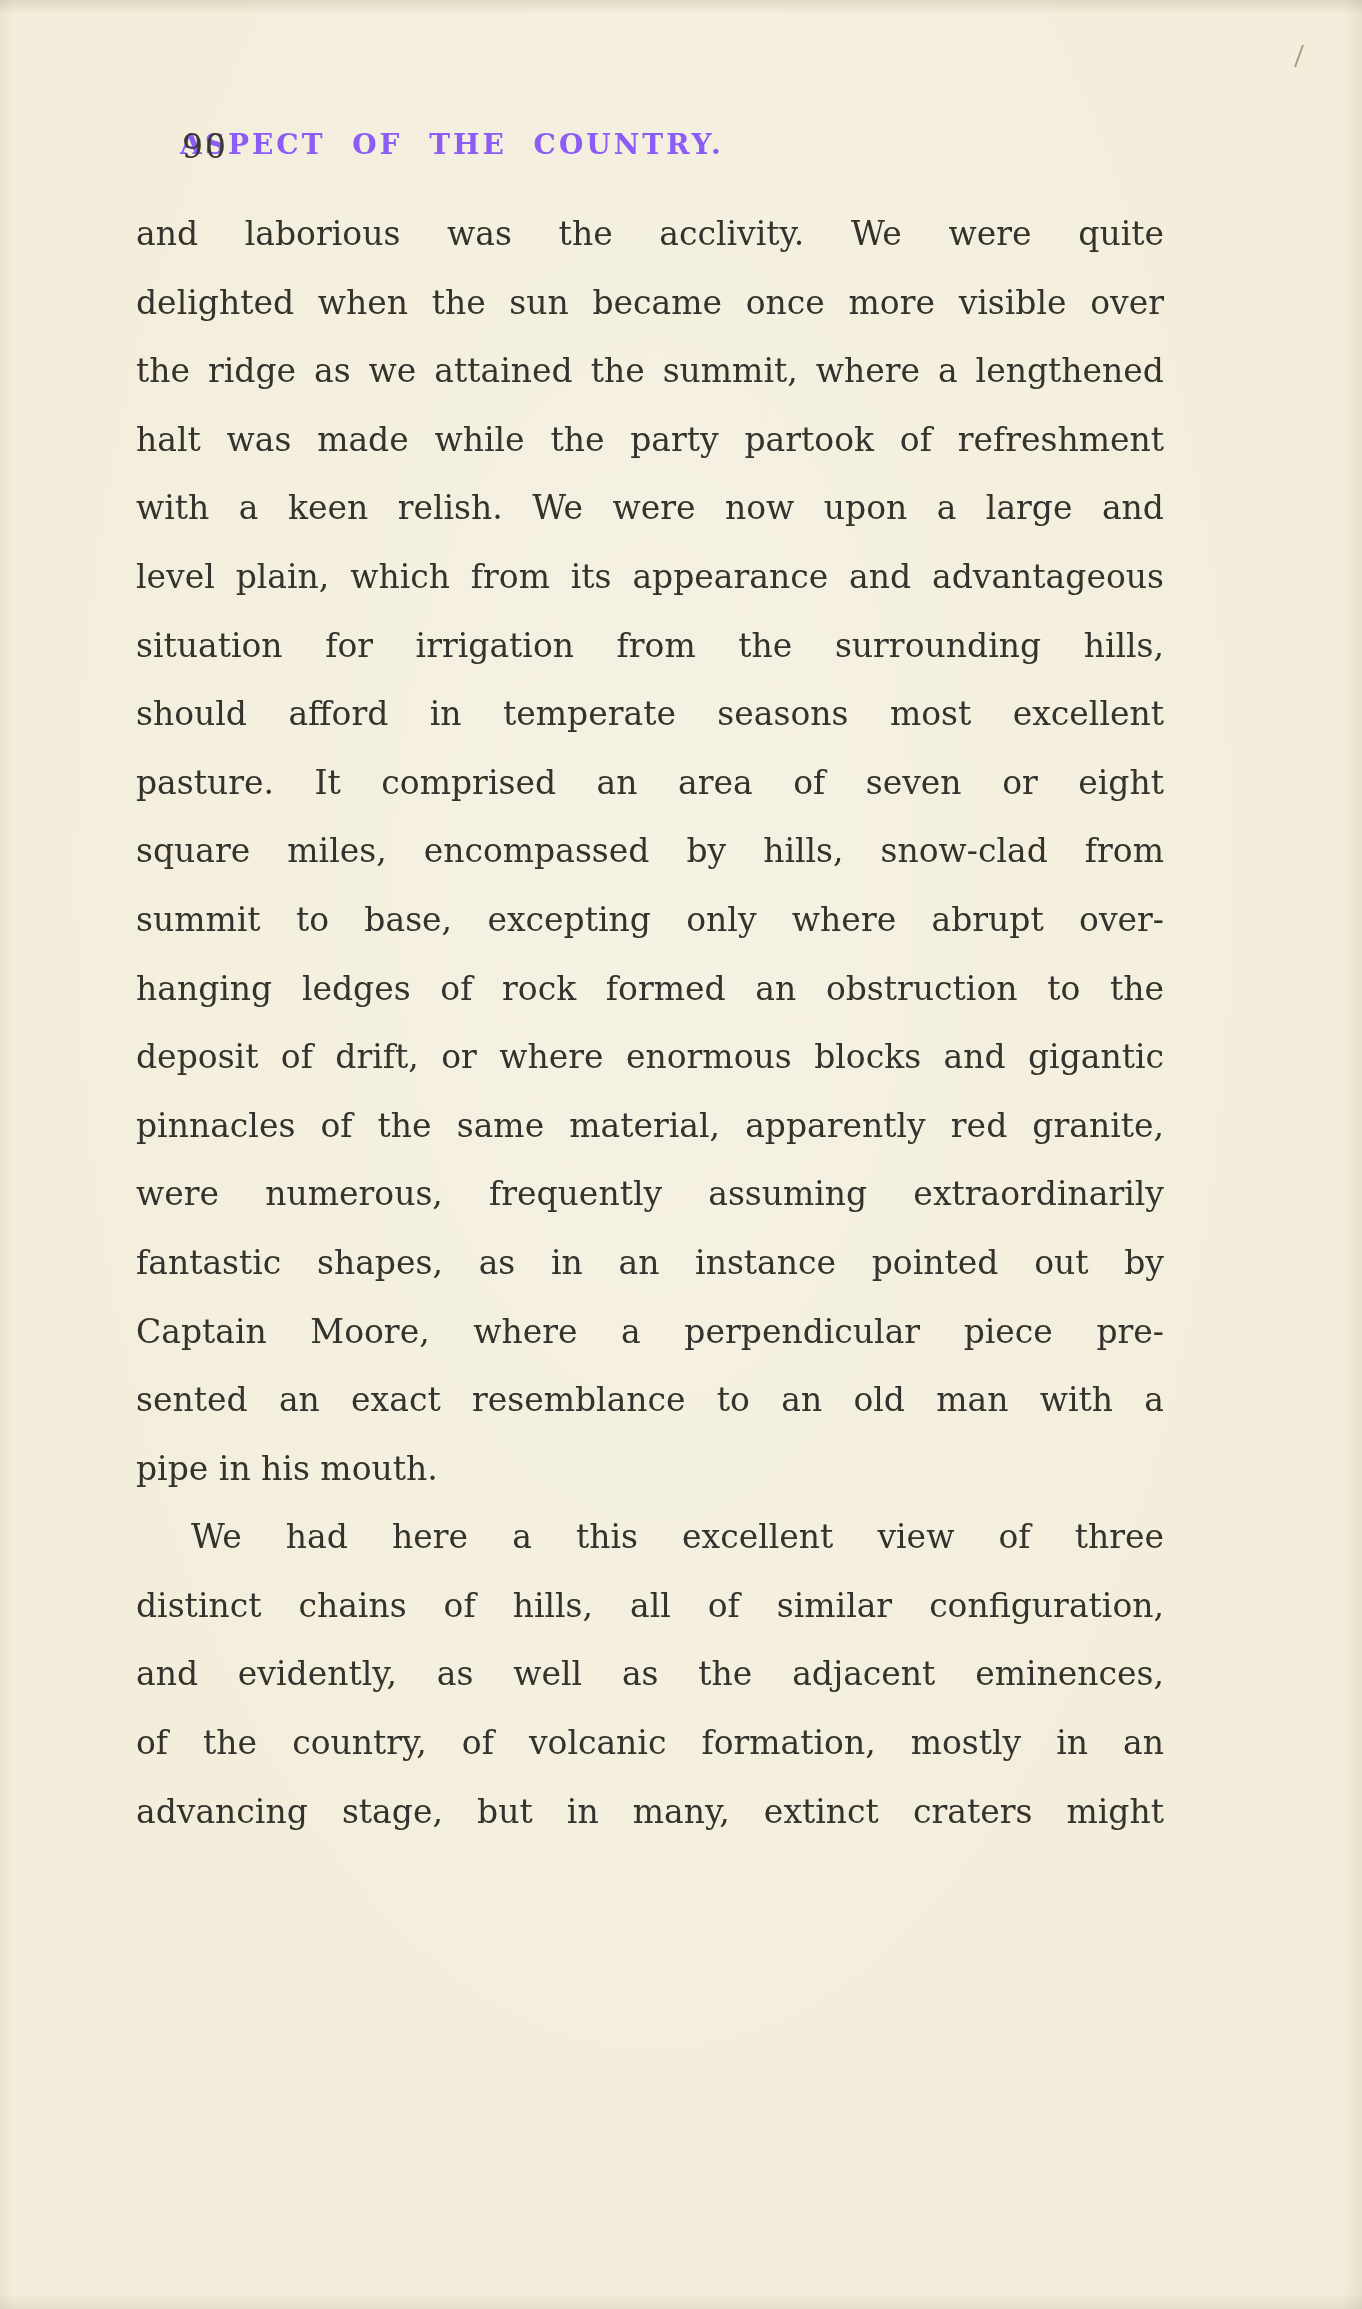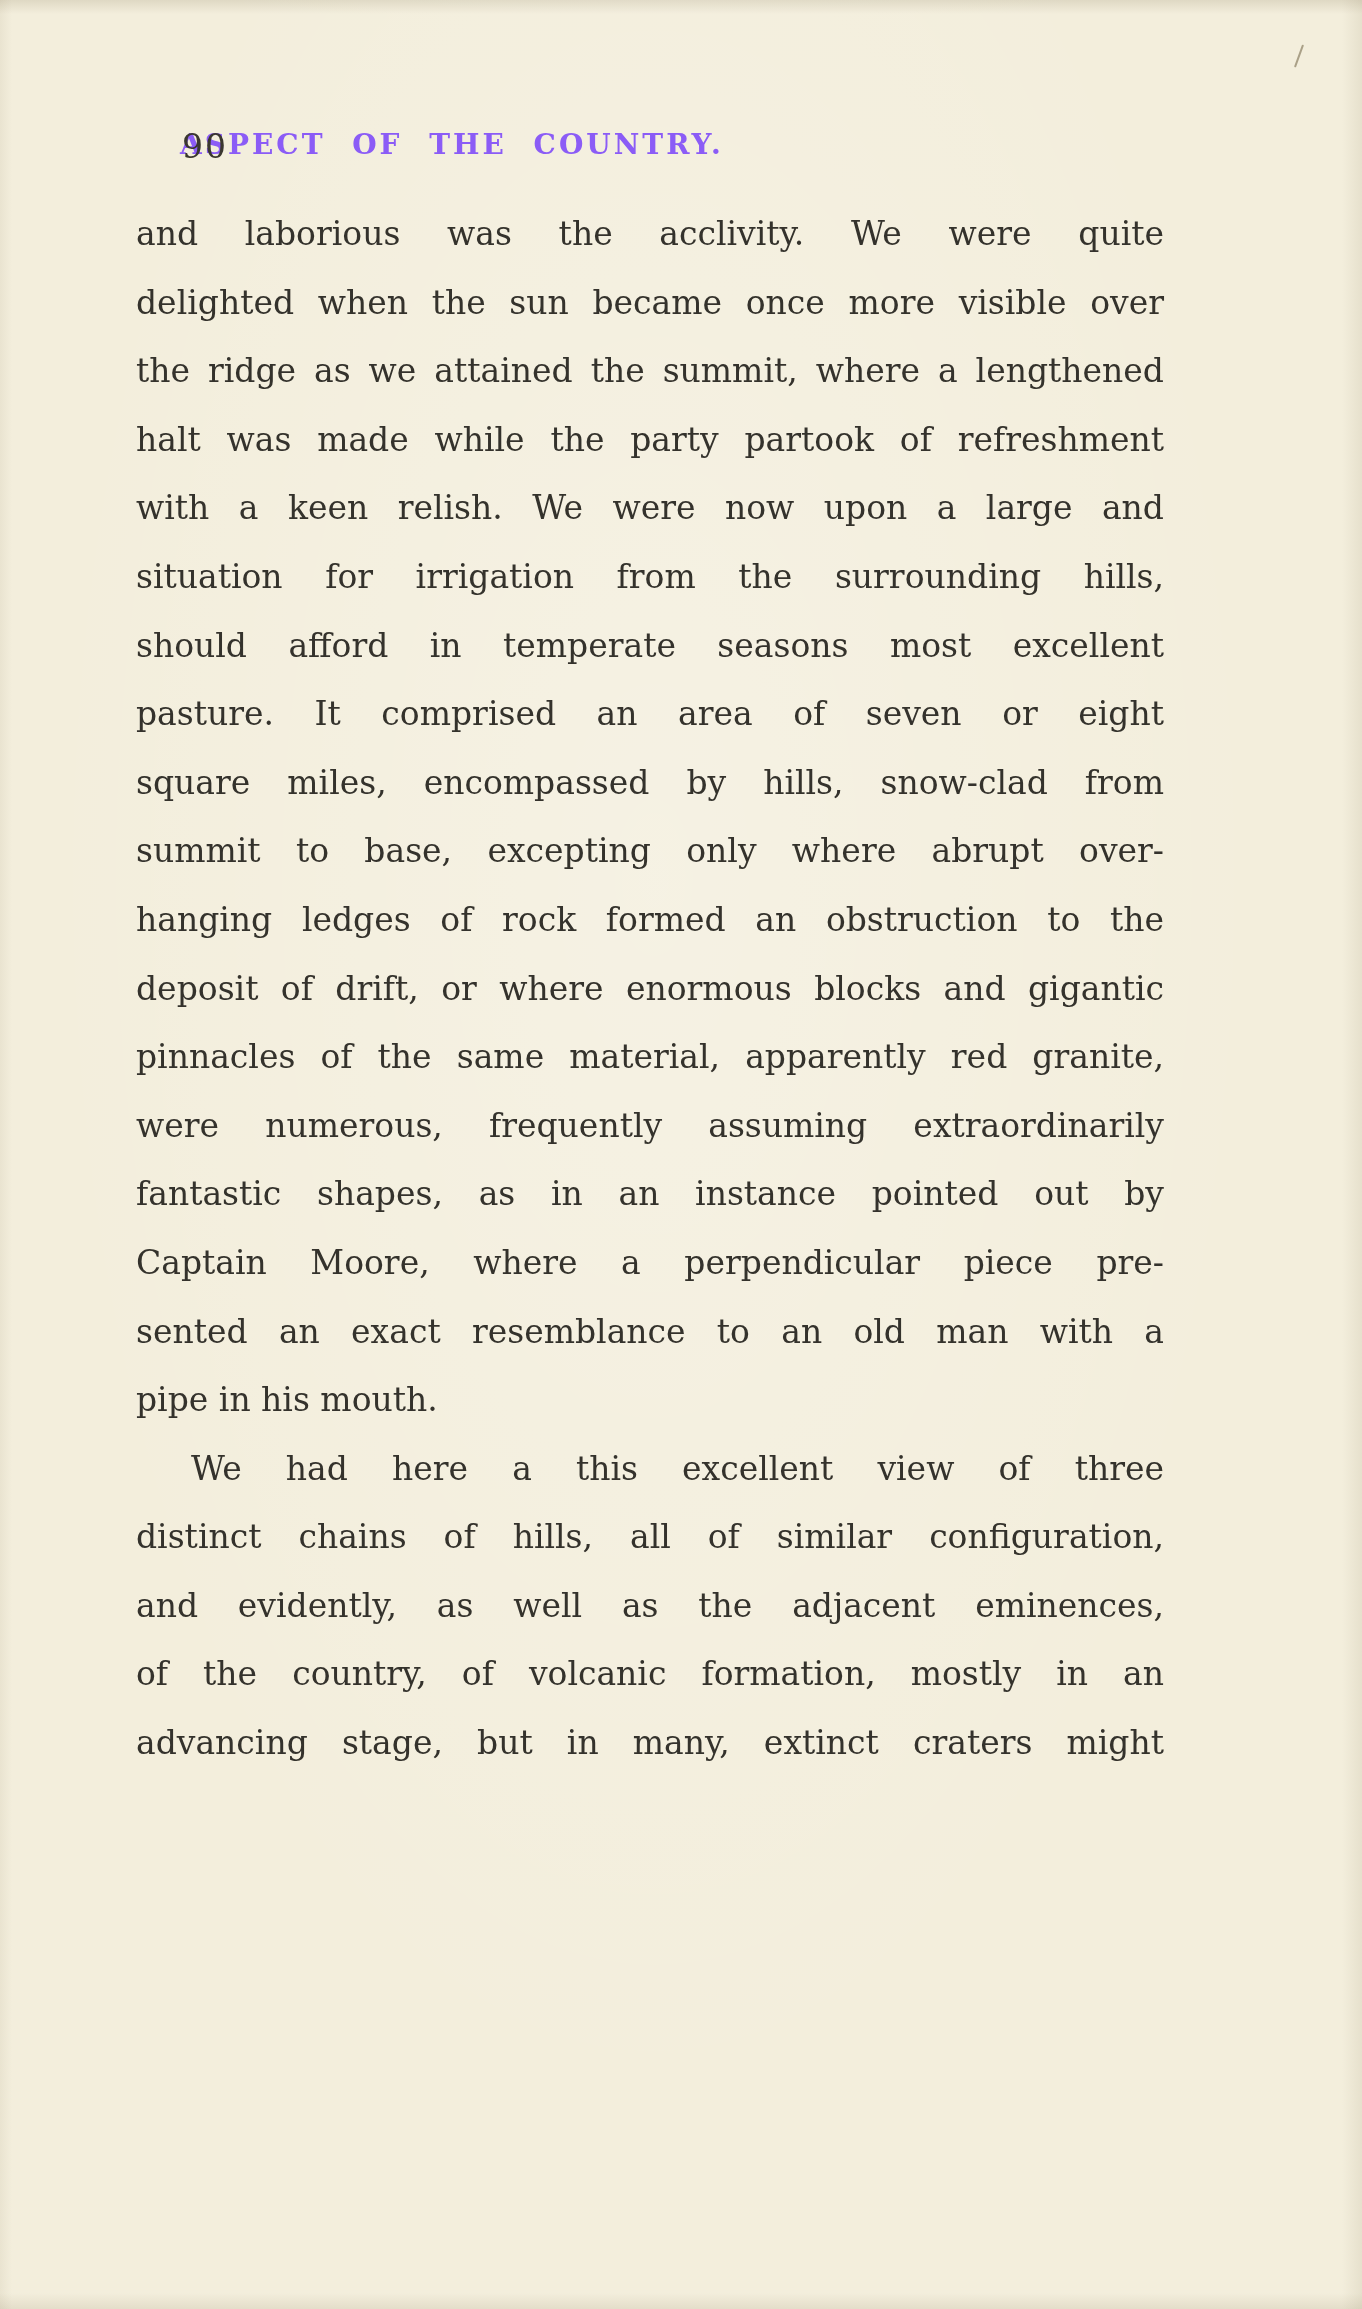--- a/index.html
+++ b/index.html
@@ -86,20 +86,21 @@
   <div class="page-number">90</div>
   <div class="running-header">ASPECT OF THE COUNTRY.</div>
 </div>
 
 <div class="textblock">
   <div class="line">and laborious was the acclivity.  We were quite</div>
   <div class="line">delighted when the sun became once more visible over</div>
   <div class="line">the ridge as we attained the summit, where a lengthened</div>
   <div class="line">halt was made while the party partook of refreshment</div>
   <div class="line">with a keen relish.   We were now upon a large and</div>
+  <div class="line">level plain, which from its appearance and advantageous</div>
   <div class="line">situation for irrigation from the surrounding hills,</div>
   <div class="line">should afford in temperate seasons most excellent</div>
   <div class="line">pasture.  It comprised an area of seven or eight</div>
   <div class="line">square miles, encompassed by hills, snow-clad from</div>
   <div class="line">summit to base, excepting only where abrupt over-</div>
   <div class="line">hanging ledges of rock formed an obstruction to the</div>
   <div class="line">deposit of drift, or where enormous blocks and gigantic</div>
   <div class="line">pinnacles of the same material, apparently red granite,</div>
   <div class="line">were numerous, frequently assuming extraordinarily</div>
   <div class="line">fantastic shapes, as in an instance pointed out by</div>

